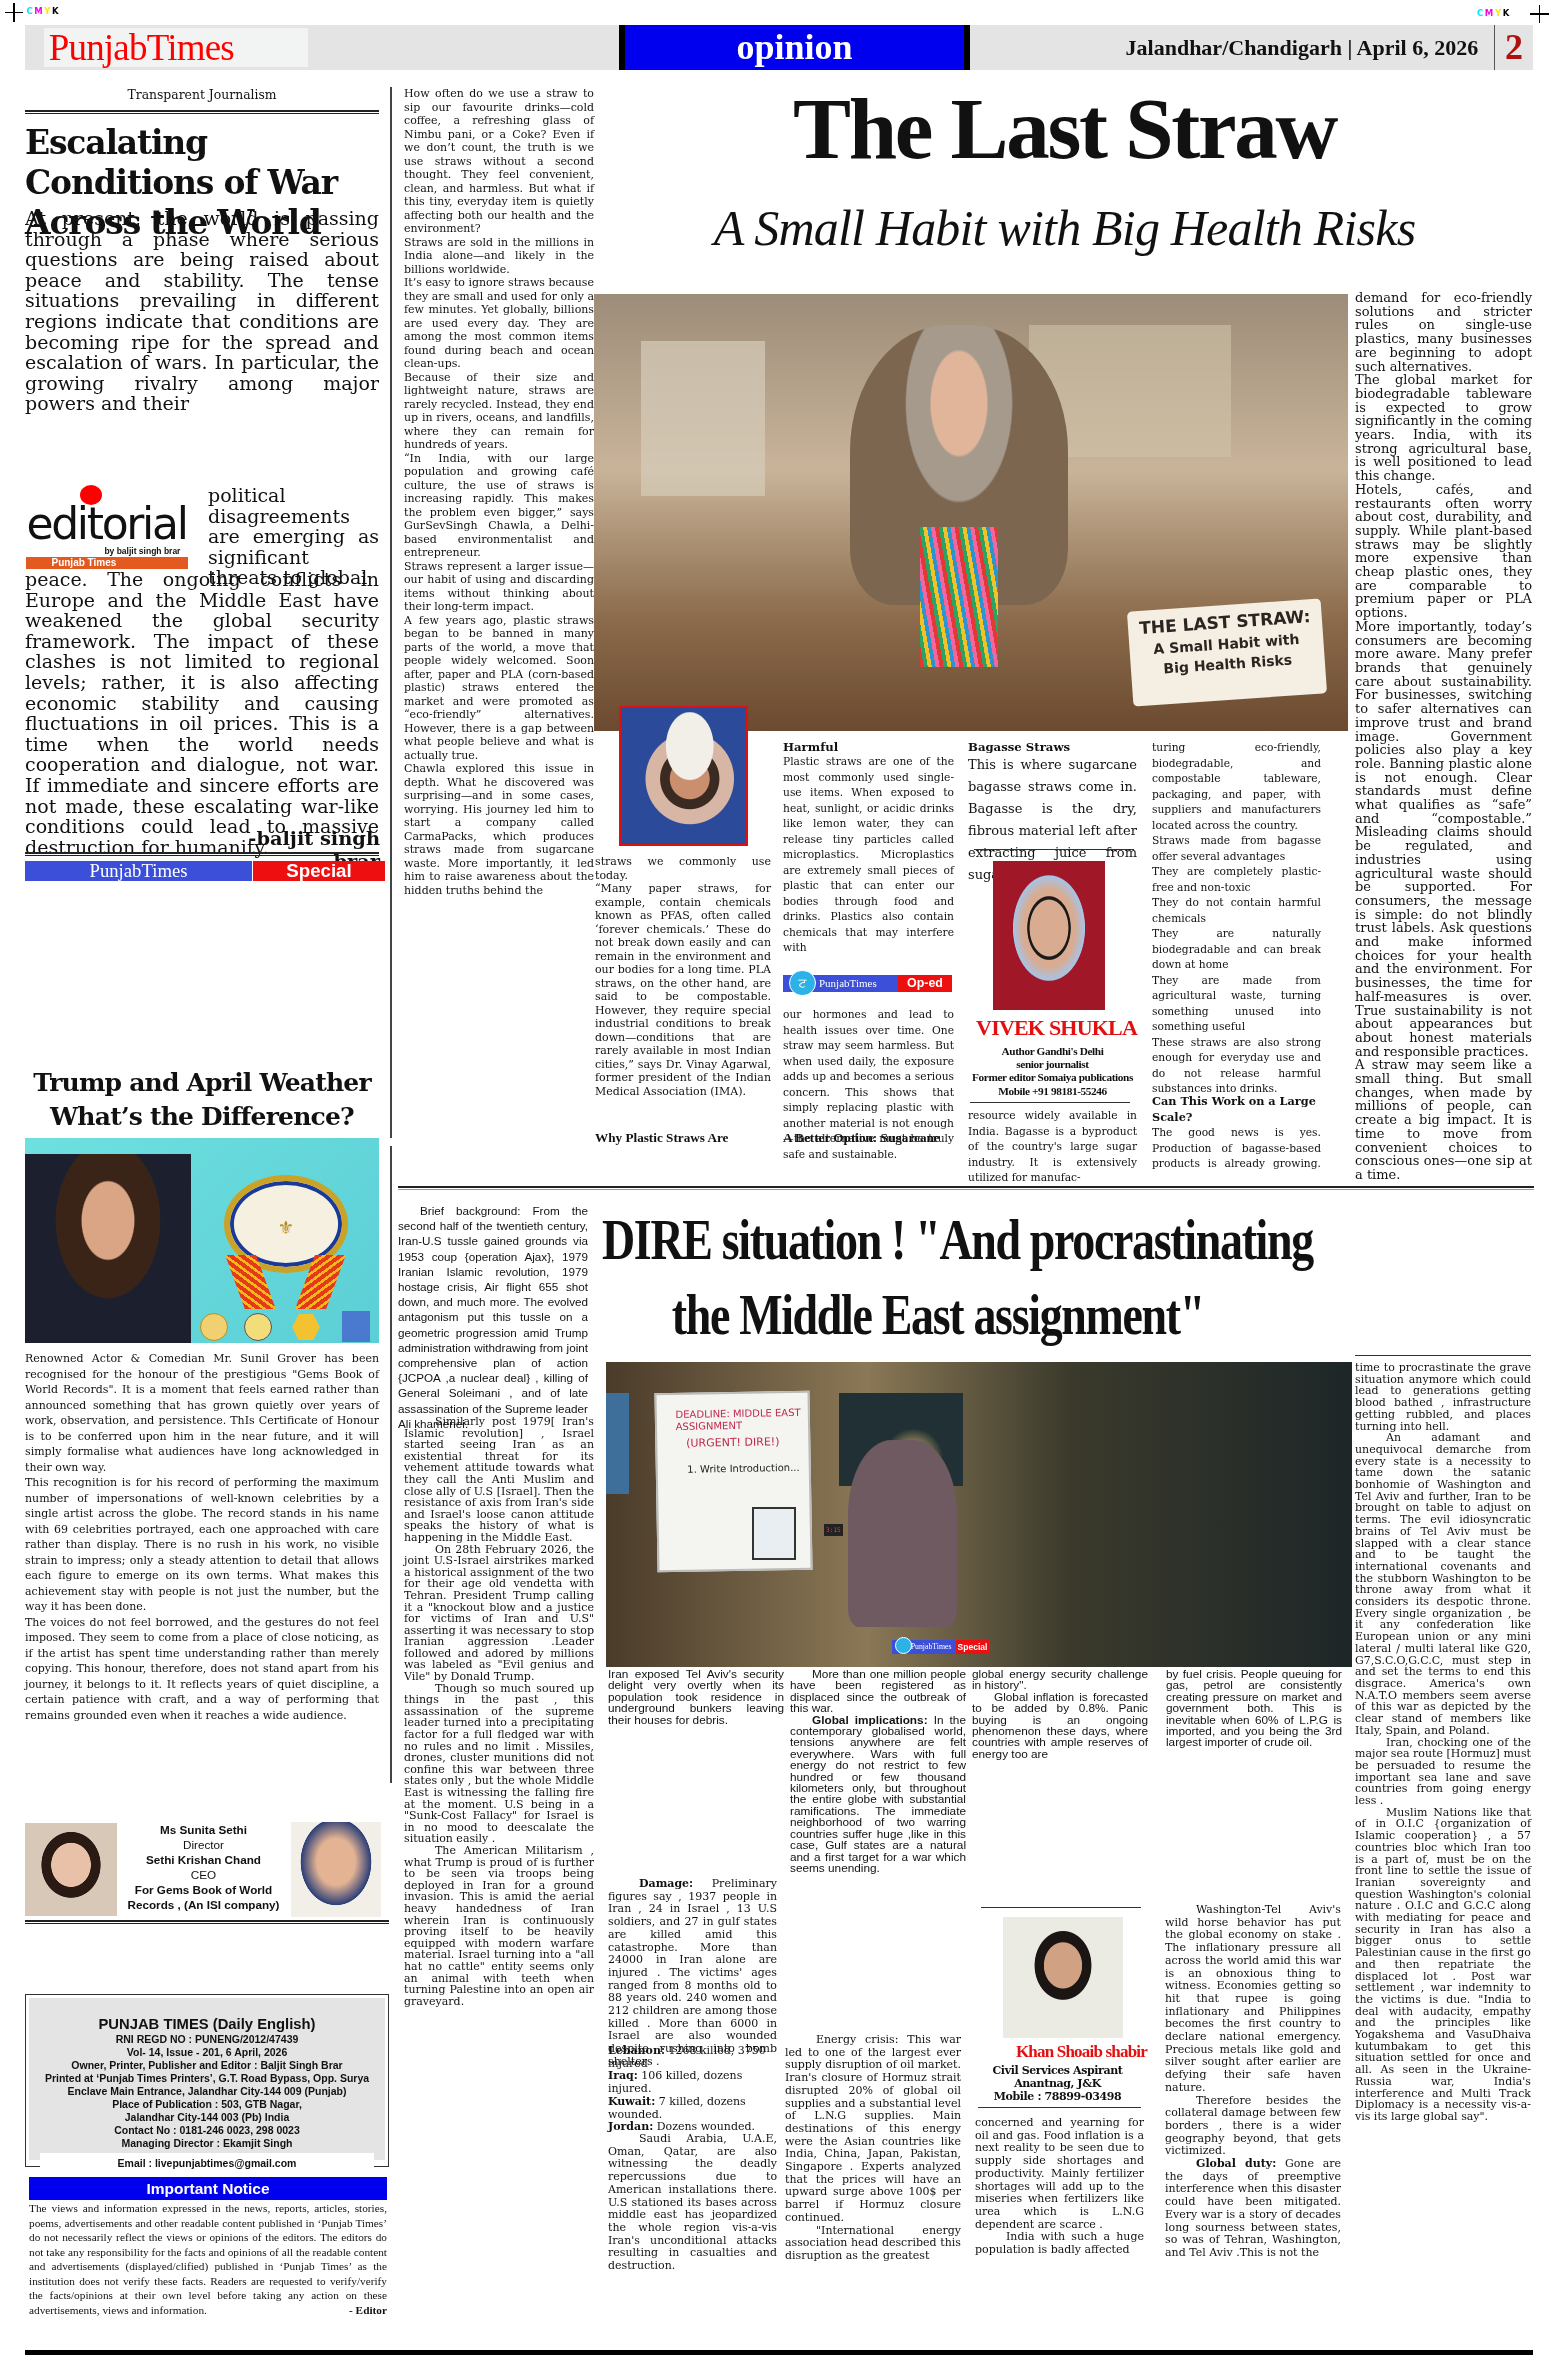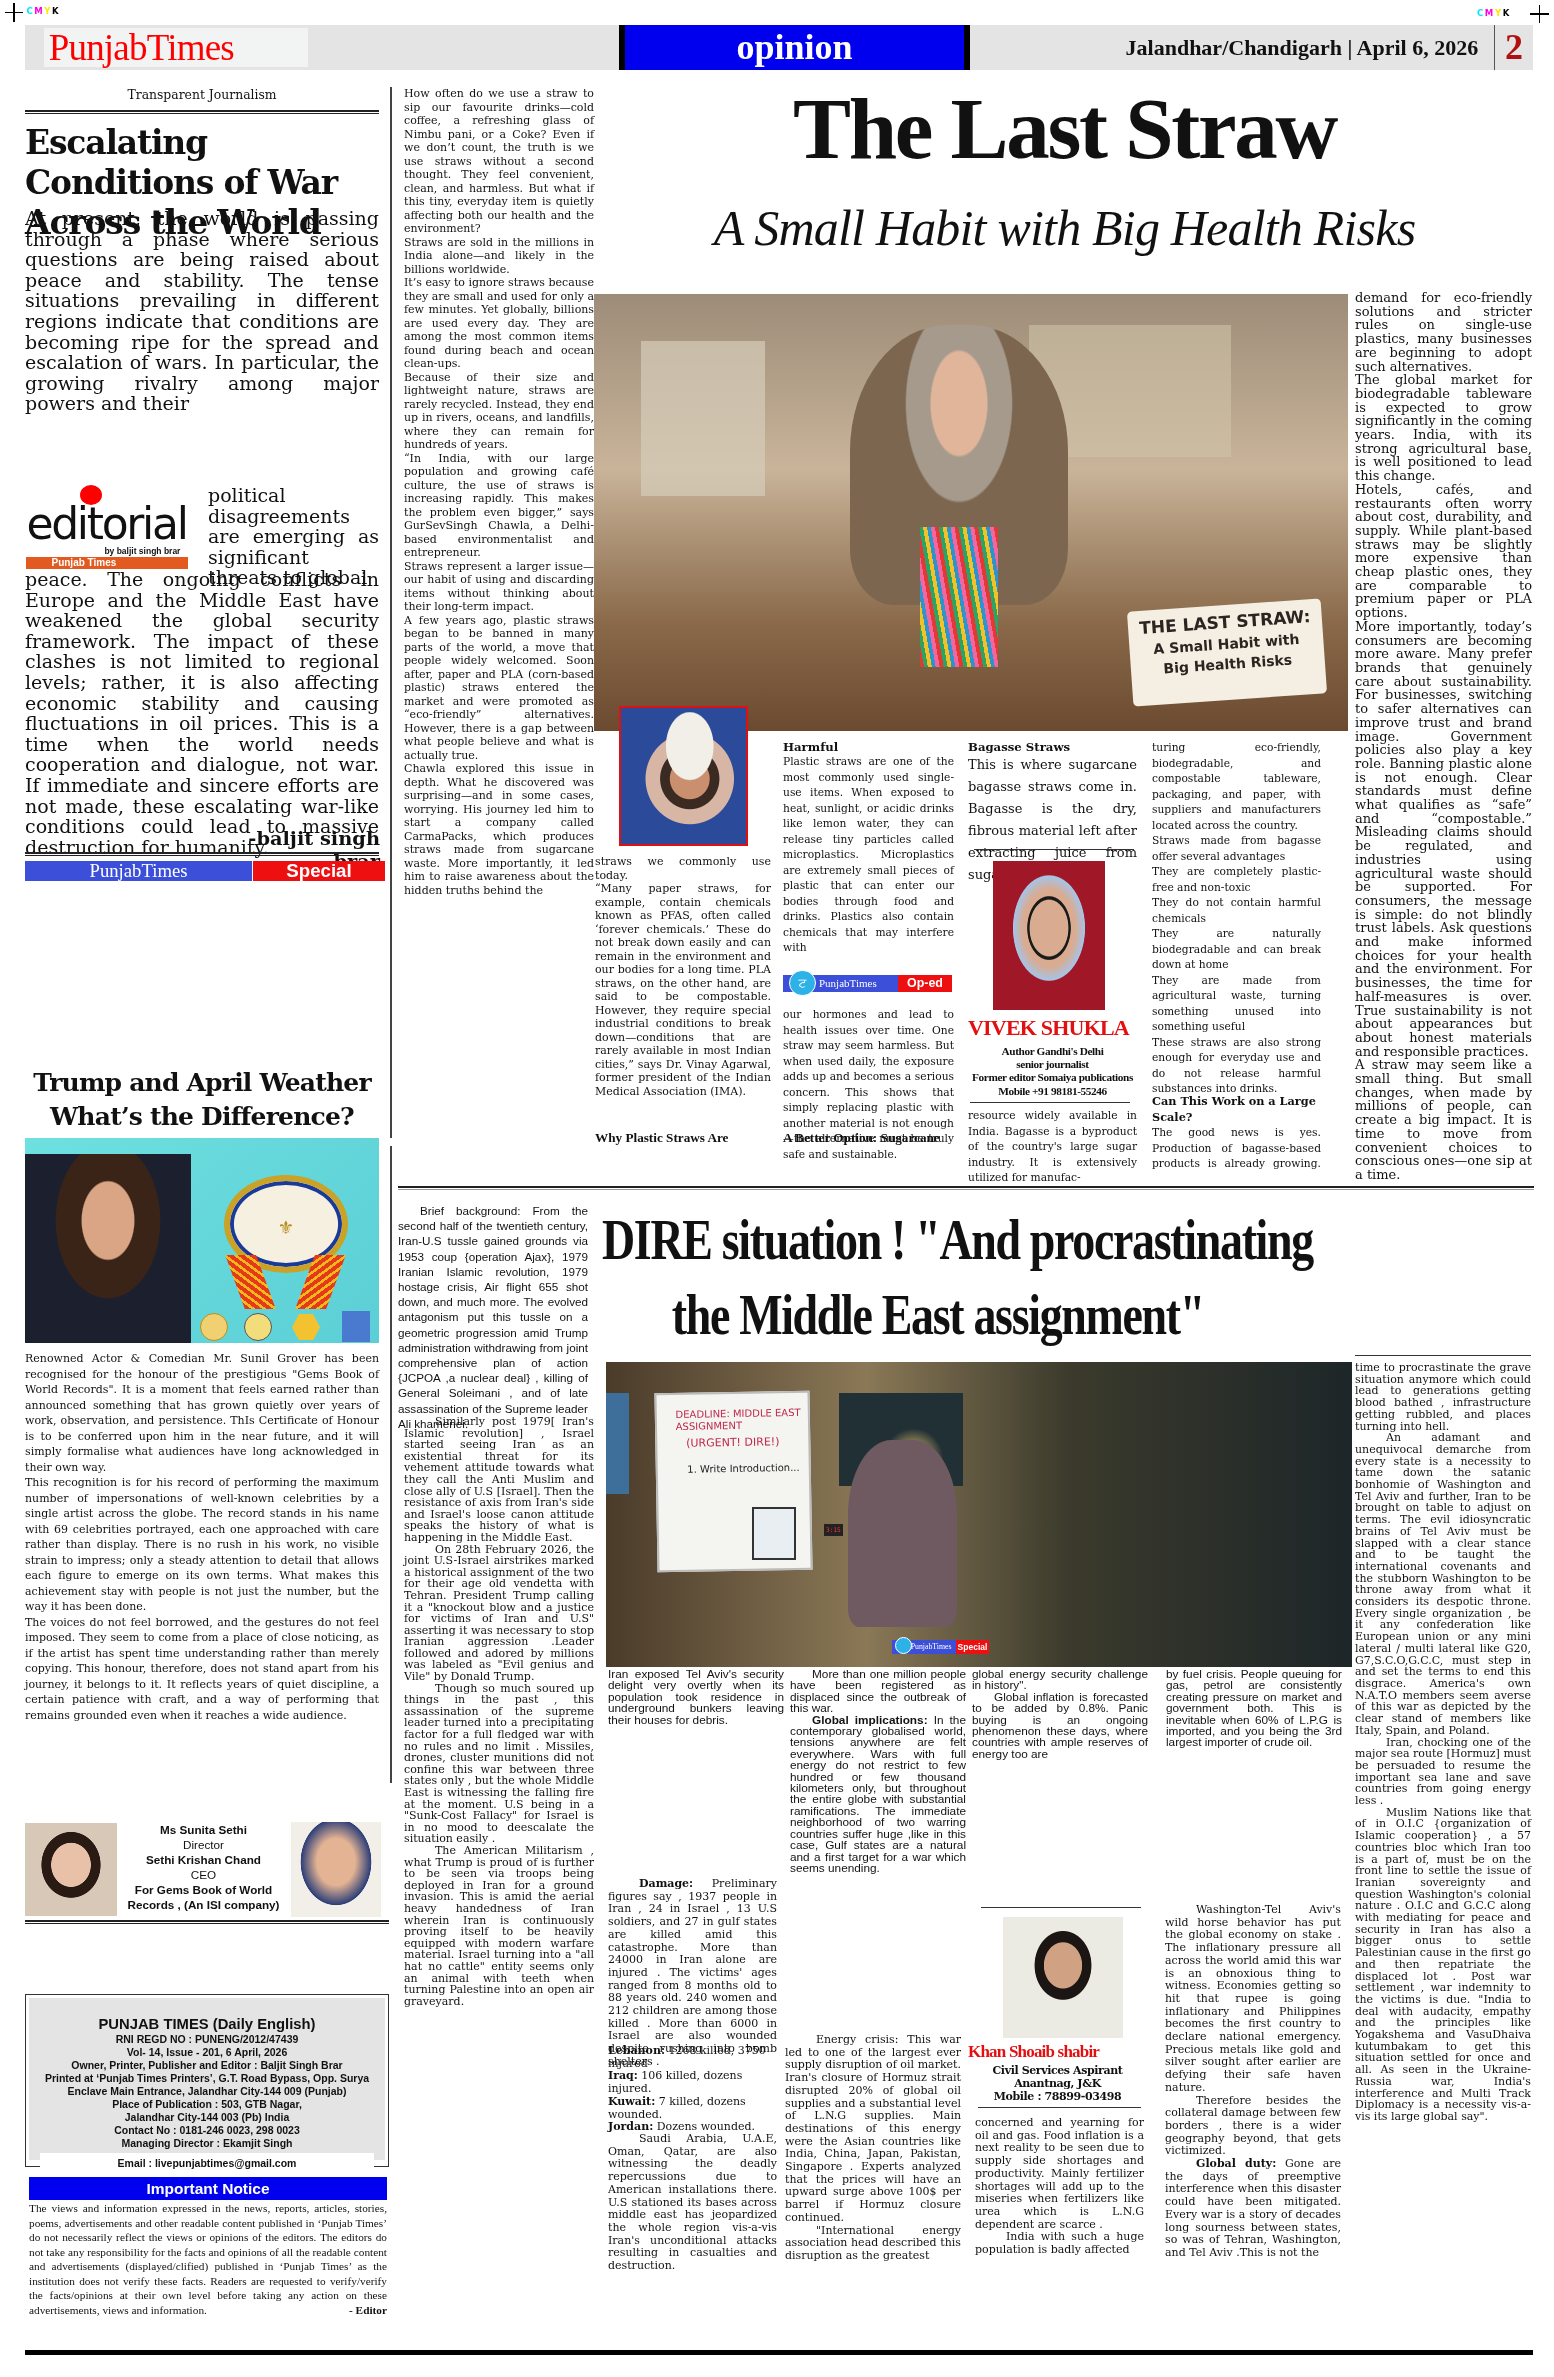--- a/index.html
+++ b/index.html
@@ -18,21 +18,21 @@
 .txt{font-family:"DejaVu Serif",serif;font-size:11px;line-height:13.5px;text-align:justify;hyphens:auto}
 .txtc{font-family:Liberation Sans, sans-serif;font-size:13.2px;line-height:15.2px;text-align:justify}
 .rule2{height:3.9px;border-top:2.3px solid #222;border-bottom:0.8px solid #222}
 .vline{width:1.6px;background:#444}
 .photo{overflow:hidden}
 .ed-kicker{left:25px;top:87px;width:354px;text-align:center;font-size:12.4px}
 .ed-title{left:25px;top:123px;width:354px;font-family:"DejaVu Serif",serif;font-weight:bold;font-size:33px;line-height:40px;letter-spacing:-1.2px}
 .ed-body{font-size:19px;line-height:20.6px;text-align:justify}
 .tag-blue{background:#3b4fd8;color:#fff;font-family:"Liberation Serif",serif;font-size:18.7px;text-align:center}
 .tag-red{background:#ee1010;color:#fff;font-family:"Liberation Sans",sans-serif;font-weight:bold;font-size:18.7px;text-align:center}
-.byline-red{color:#e21010;font-family:"Liberation Serif",serif;font-weight:bold;text-align:left;letter-spacing:-0.8px}
+.byline-red{color:#e21010;font-family:"Liberation Serif",serif;font-weight:bold;text-align:right;letter-spacing:-0.8px}
 .byline-sub{font-family:"Liberation Serif",serif;font-weight:bold;text-align:center;letter-spacing:-0.4px}
 .bold{font-weight:bold}
 .ind{text-indent:31px}
 </style>
 </head>
 <body>
 
 <div class="cross" style="left:4.7px;top:3.1px"></div>
 <div class="abs cmyk" style="left:26.4px;top:6.2px"><span class="c">C</span><span class="m">M</span><span class="y">Y</span><span class="k">K</span></div>
 <div class="abs cmyk" style="left:1477px;top:7.8px"><span class="c">C</span><span class="m">M</span><span class="y">Y</span><span class="k">K</span></div>

